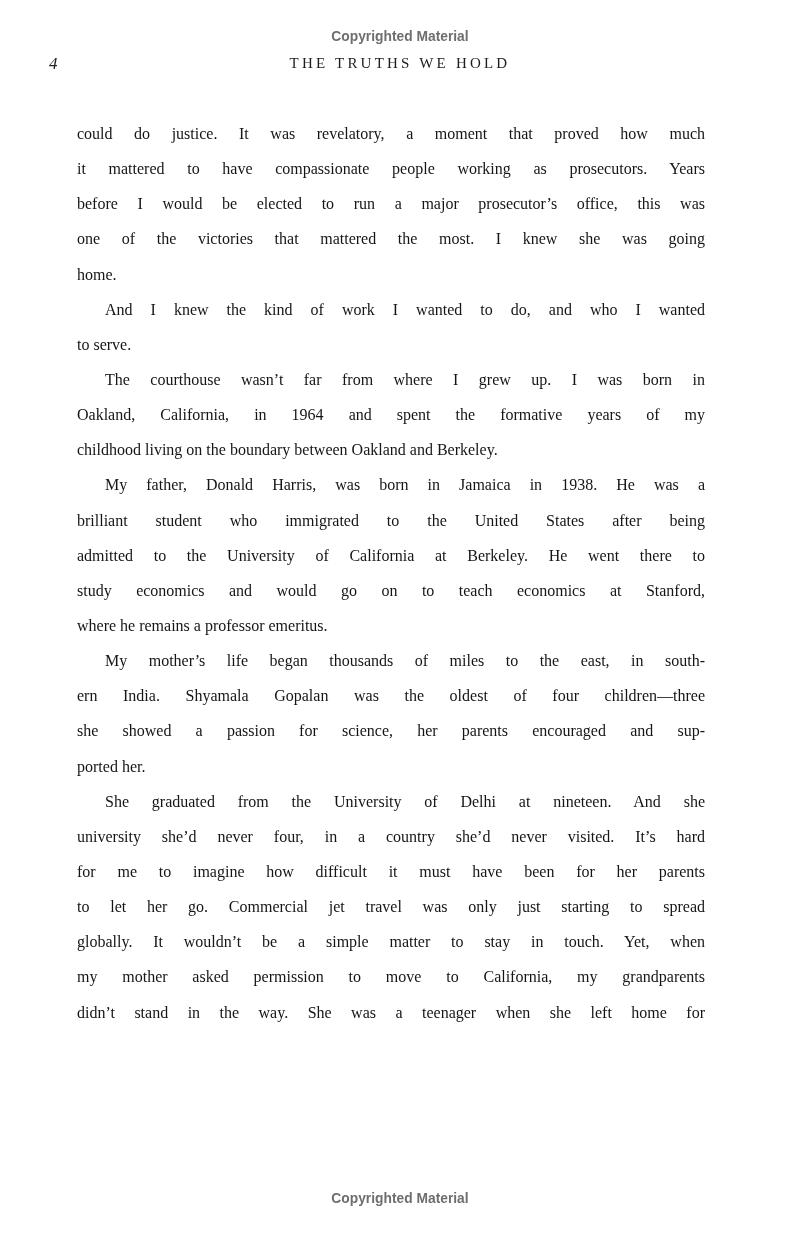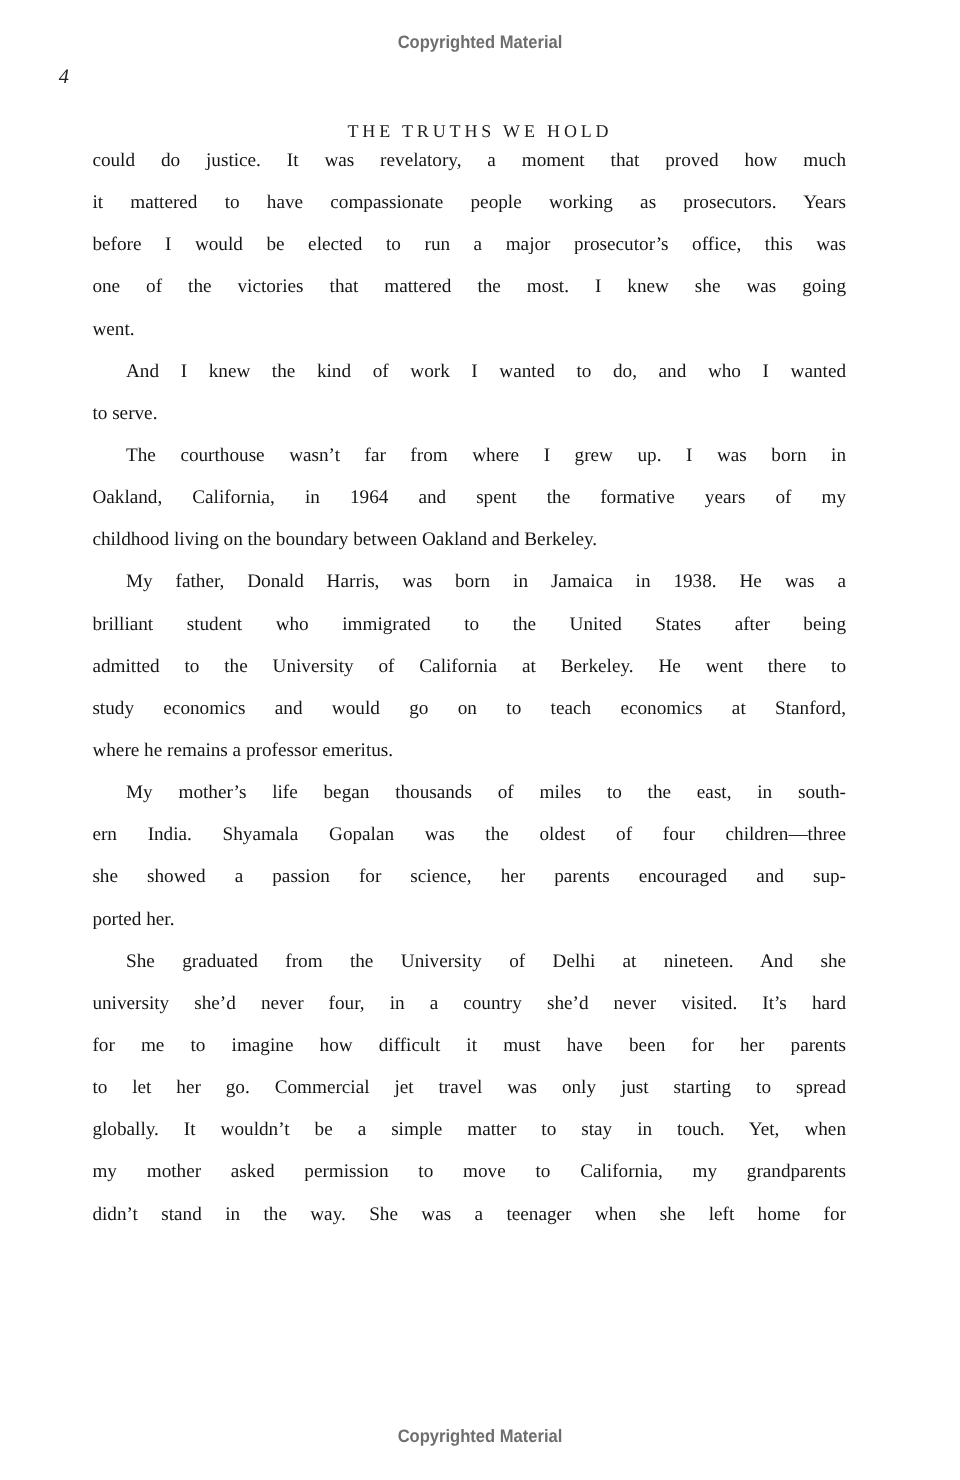--- a/index.html
+++ b/index.html
@@ -47,21 +47,20 @@
     .book-title {
       position: absolute;
       left: 0;
       width: 800px;
       text-align: center;
       top: 1px;
       font-family: "Liberation Serif", serif;
       font-size: 15px;
       letter-spacing: 3.2px;
       color: #1c1c1c;
-      margin-top: 47px;
     }
 
     .body-text {
       position: absolute;
       left: 77px;
       top: 116px;
       width: 628px;
       font-family: "Liberation Serif", serif;
       font-size: 16px;
       line-height: 35.15px;
@@ -91,21 +90,21 @@
   <span class="book-title">THE TRUTHS WE HOLD</span>
 </div>
 
 <div class="body-text">
 
   <div>
     <span class="line">could do justice. It was revelatory, a moment that proved how much</span>
     <span class="line">it mattered to have compassionate people working as prosecutors. Years</span>
     <span class="line">before I would be elected to run a major prosecutor’s office, this was</span>
     <span class="line">one of the victories that mattered the most. I knew she was going</span>
-    <span class="line last">went.</span>
+    <span class="line last">home.</span>
   </div>
 
   <div>
     <span class="line indent">And I knew the kind of work I wanted to do, and who I wanted</span>
     <span class="line last">to serve.</span>
   </div>
 
   <div>
     <span class="line indent">The courthouse wasn’t far from where I grew up. I was born in</span>
     <span class="line">Oakland, California, in 1964 and spent the formative years of my</span>

